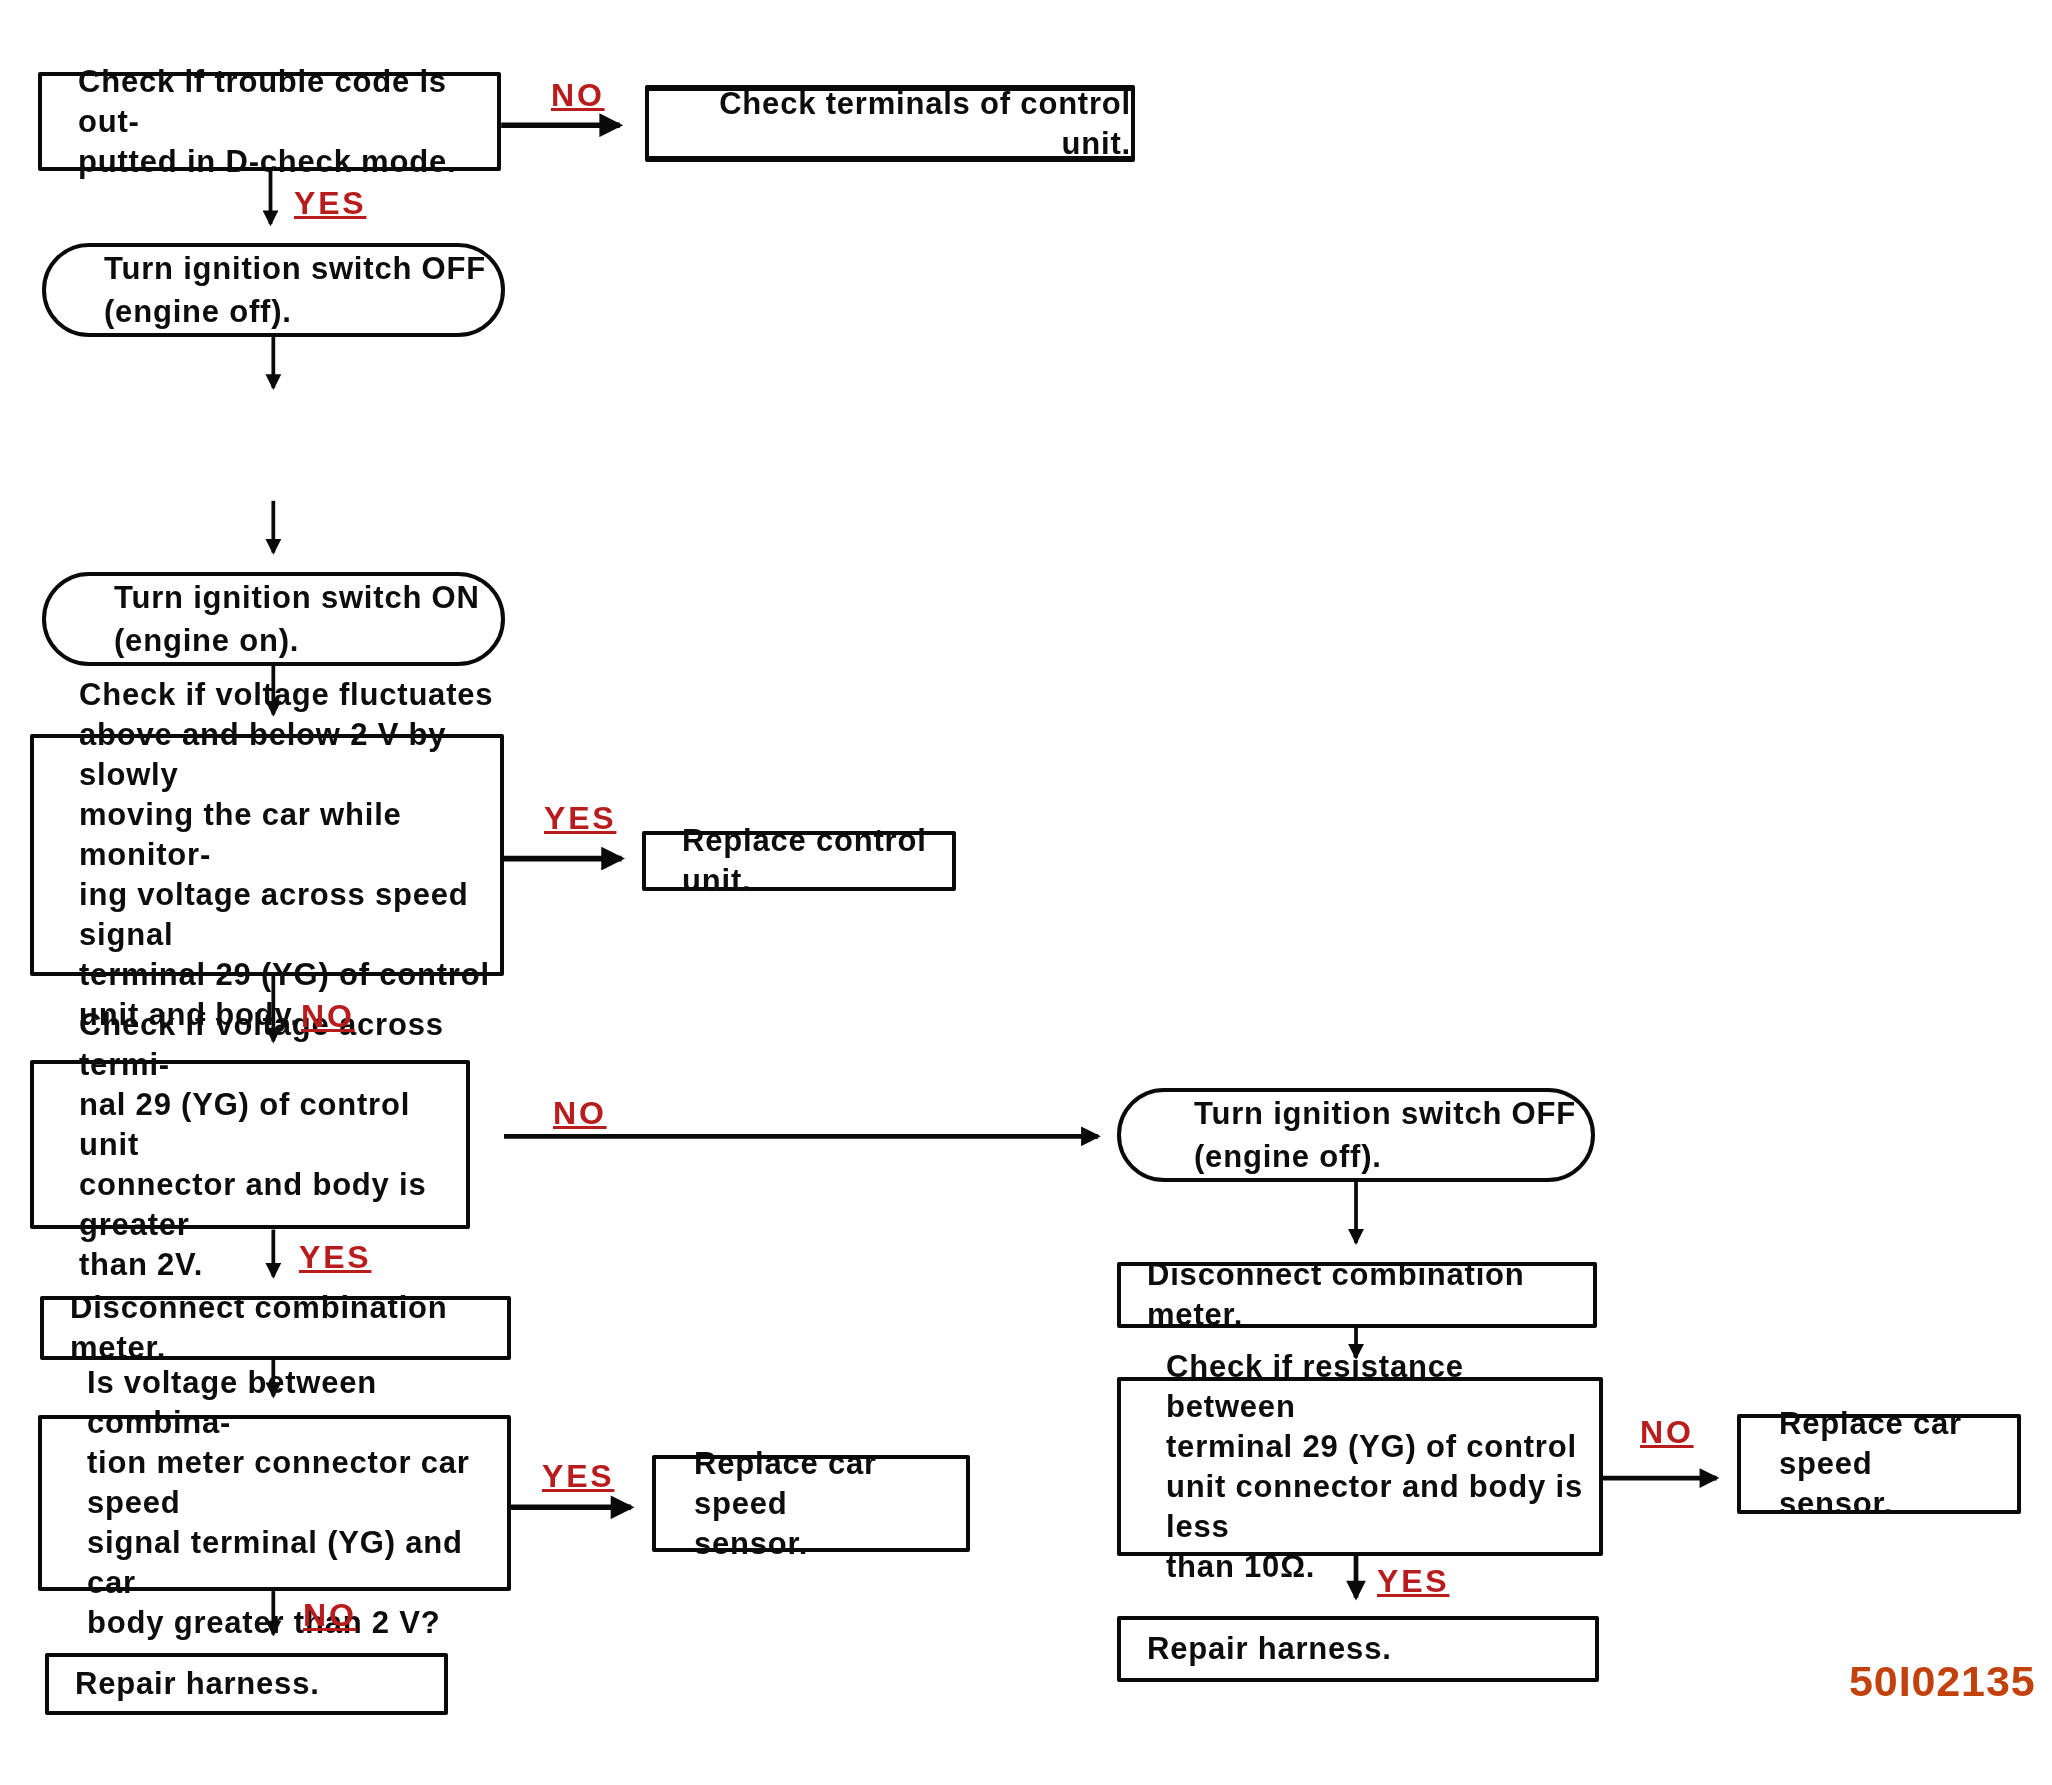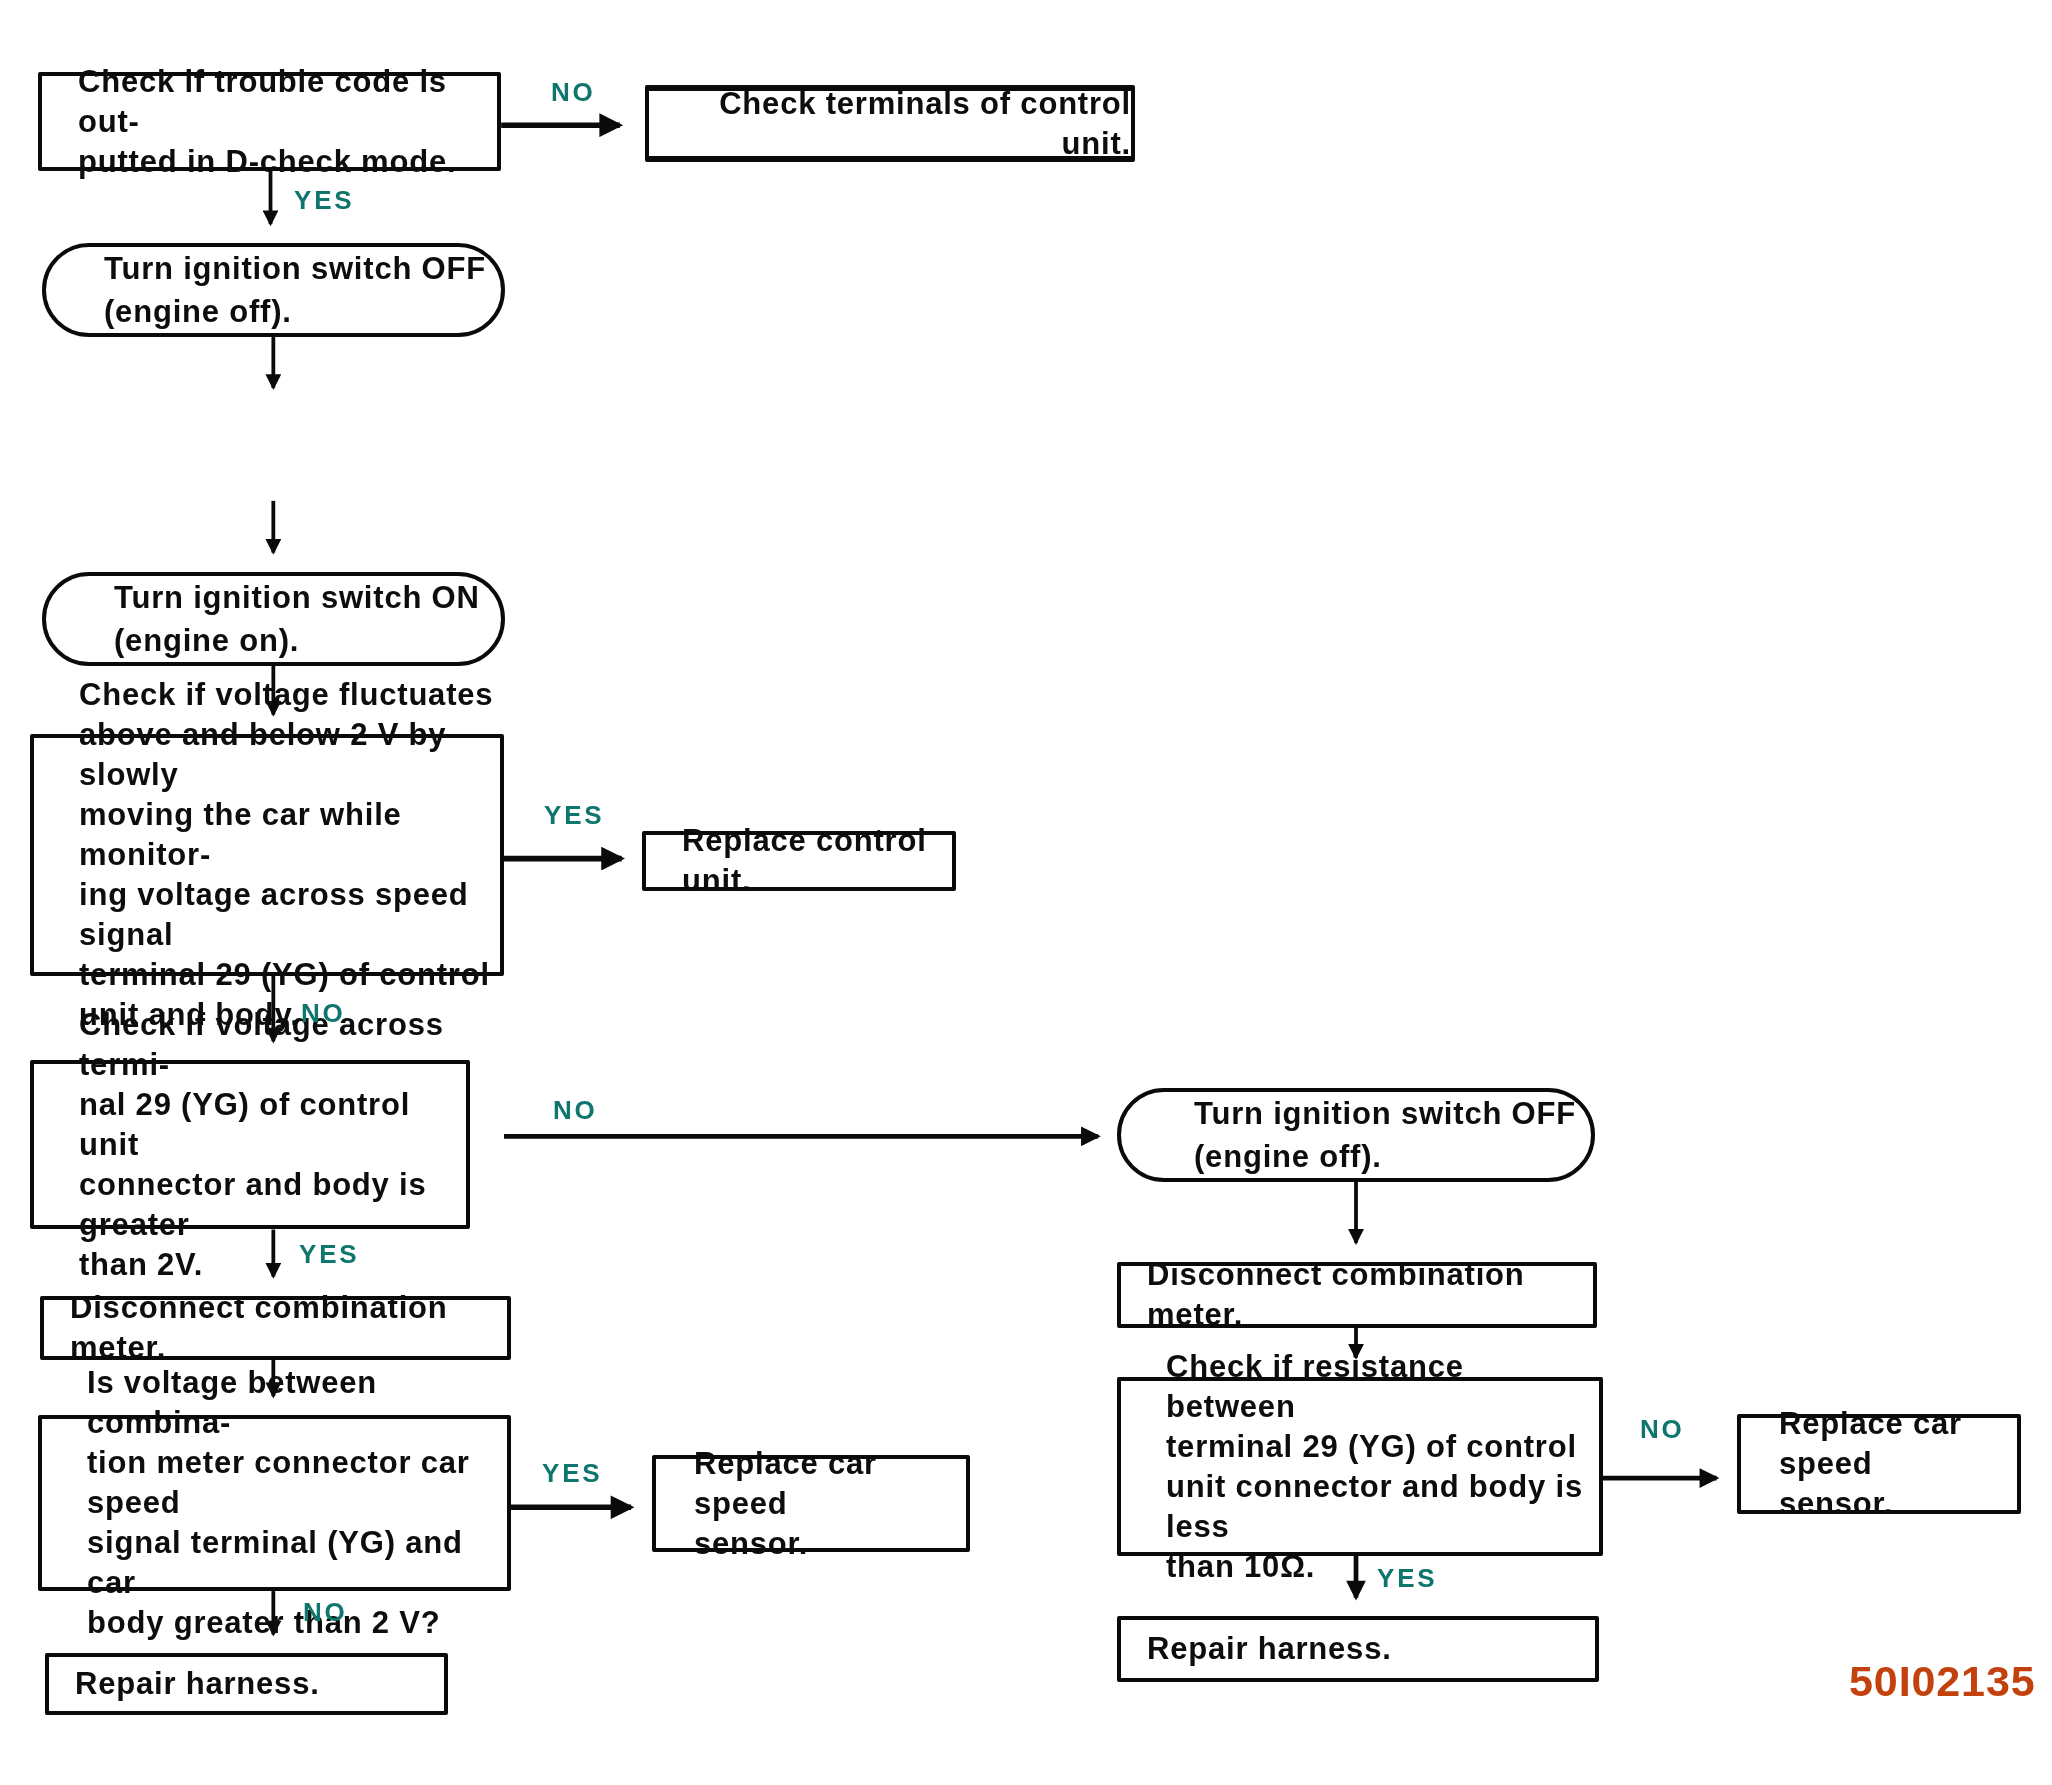--- a/index.html
+++ b/index.html
@@ -25,24 +25,25 @@
     letter-spacing:0.8px;
     line-height:40px;
     white-space:pre-line;
     color:#0d0d0d;
   }
   .rect{border-radius:1.9px;}
   .thickbar{border-width:6.6px 4.7px;text-align:right;}
   .stadium{border-radius:52px;}
   .edge-label{
     position:absolute;
-    font-size:26px;
+    font-size:32px;
     font-weight:700;
     letter-spacing:2.8px;
-    color:#0f766e;
+    color:#b91c1c;
+    text-decoration:underline;
   }
   .figure-id{
     position:absolute;
     font-size:43px;
     font-weight:700;
     letter-spacing:0.9px;
     color:#c2410c;
   }
 </style>
 </head>

